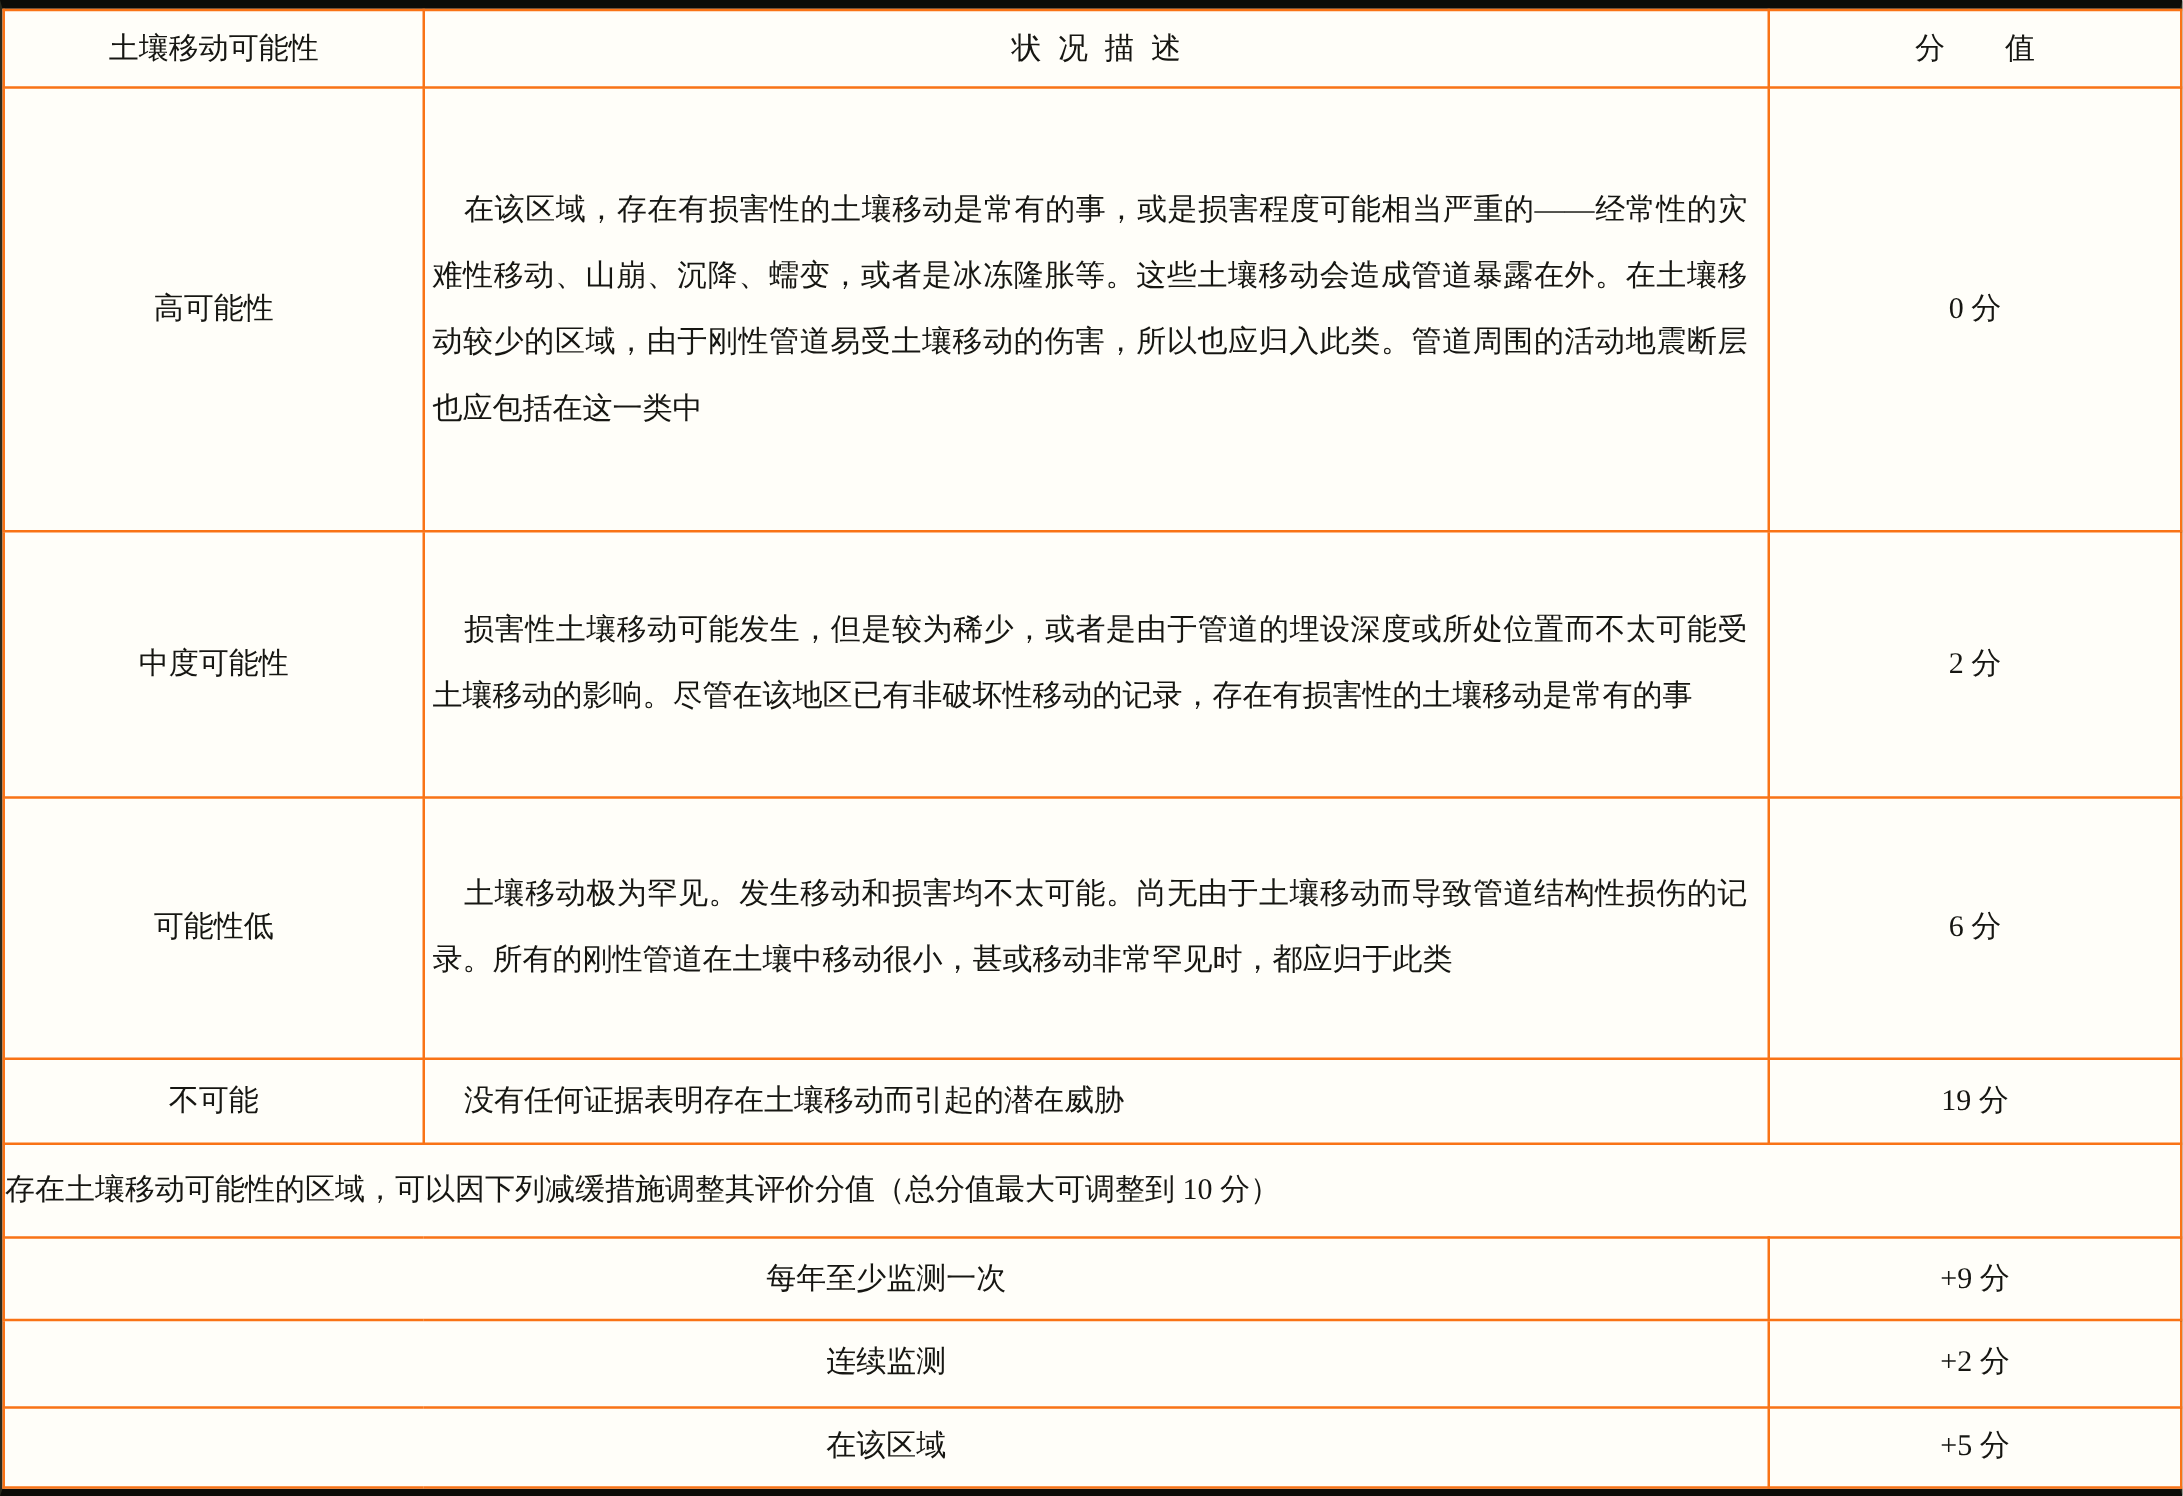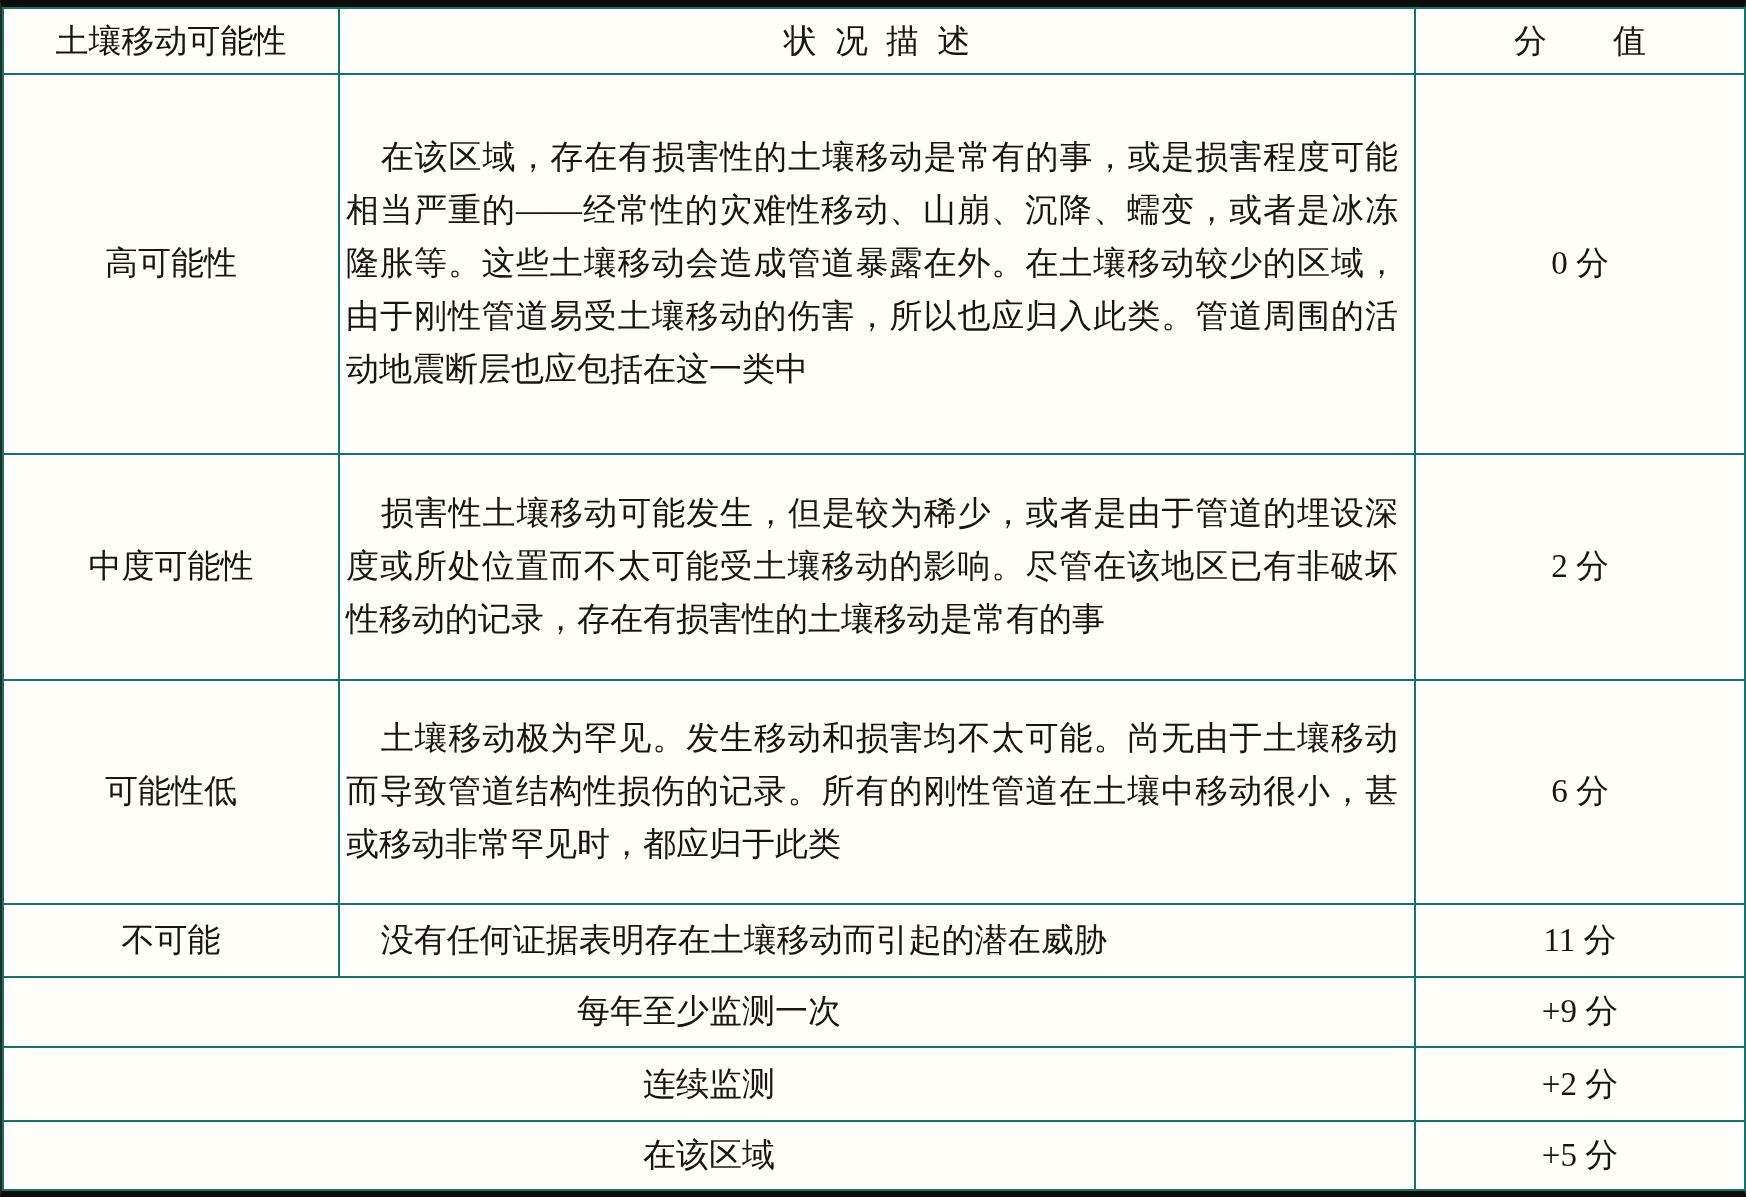--- a/index.html
+++ b/index.html
@@ -27,24 +27,24 @@
     border-left: 2px solid #2a2a1e;
     border-right: 2px solid #2a2a1e;
   }
   table.score-table {
     width: 100%;
     height: 100%;
     border-collapse: collapse;
     table-layout: fixed;
   }
   table.score-table td, table.score-table th {
-    border: 2px solid #0f766e;
+    border: 2px solid #f97316;
     padding: 0;
     font-weight: normal;
-    font-size: 33px;
+    font-size: 24px;
     line-height: 53px;
     color: #161612;
     box-sizing: border-box;
     overflow: hidden;
   }
   
   th.h-cell { text-align: center; vertical-align: middle; font-size: 34px; }
   th.h-desc { word-spacing: 0.30em; }
   
   td.c-label { text-align: center; vertical-align: middle; }
@@ -105,24 +105,27 @@
             <p class="para">土壤移动极为罕见。发生移动和损害均不太可能。尚无由于土壤移动而导致管道结构性损伤的记录。所有的刚性管道在土壤中移动很小，甚或移动非常罕见时，都应归于此类</p>
           </td>
           <td class="c-score">6 分</td>
         </tr>
 
         <tr style="height:64px">
           <td class="c-label">不可能</td>
           <td class="c-desc">
             <p class="para">没有任何证据表明存在土壤移动而引起的潜在威胁</p>
           </td>
-          <td class="c-score">11 分</td>
+          <td class="c-score">19 分</td>
         </tr>
 
 
+        <tr style="height:70px">
+          <td class="c-note" colspan="3">存在土壤移动可能性的区域，可以因下列减缓措施调整其评价分值（总分值最大可调整到 10 分）</td>
+        </tr>
 
         <tr style="height:61px">
           <td class="c-measure" colspan="2">每年至少监测一次</td>
           <td class="c-score">+9 分</td>
         </tr>
 
         <tr style="height:65px">
           <td class="c-measure" colspan="2">连续监测</td>
           <td class="c-score">+2 分</td>
         </tr>

